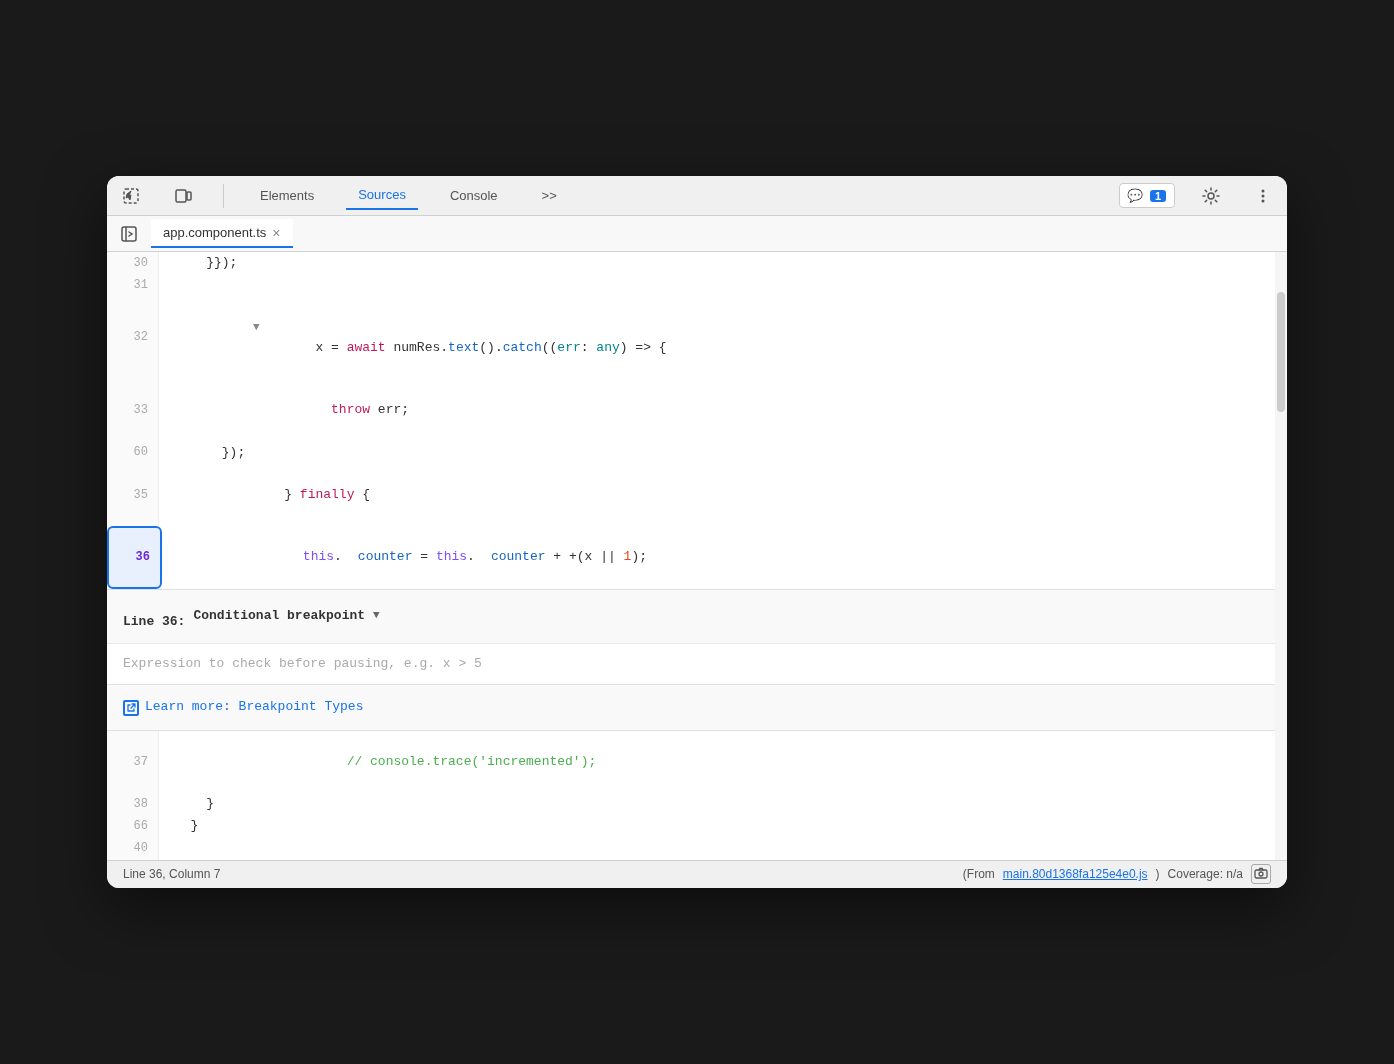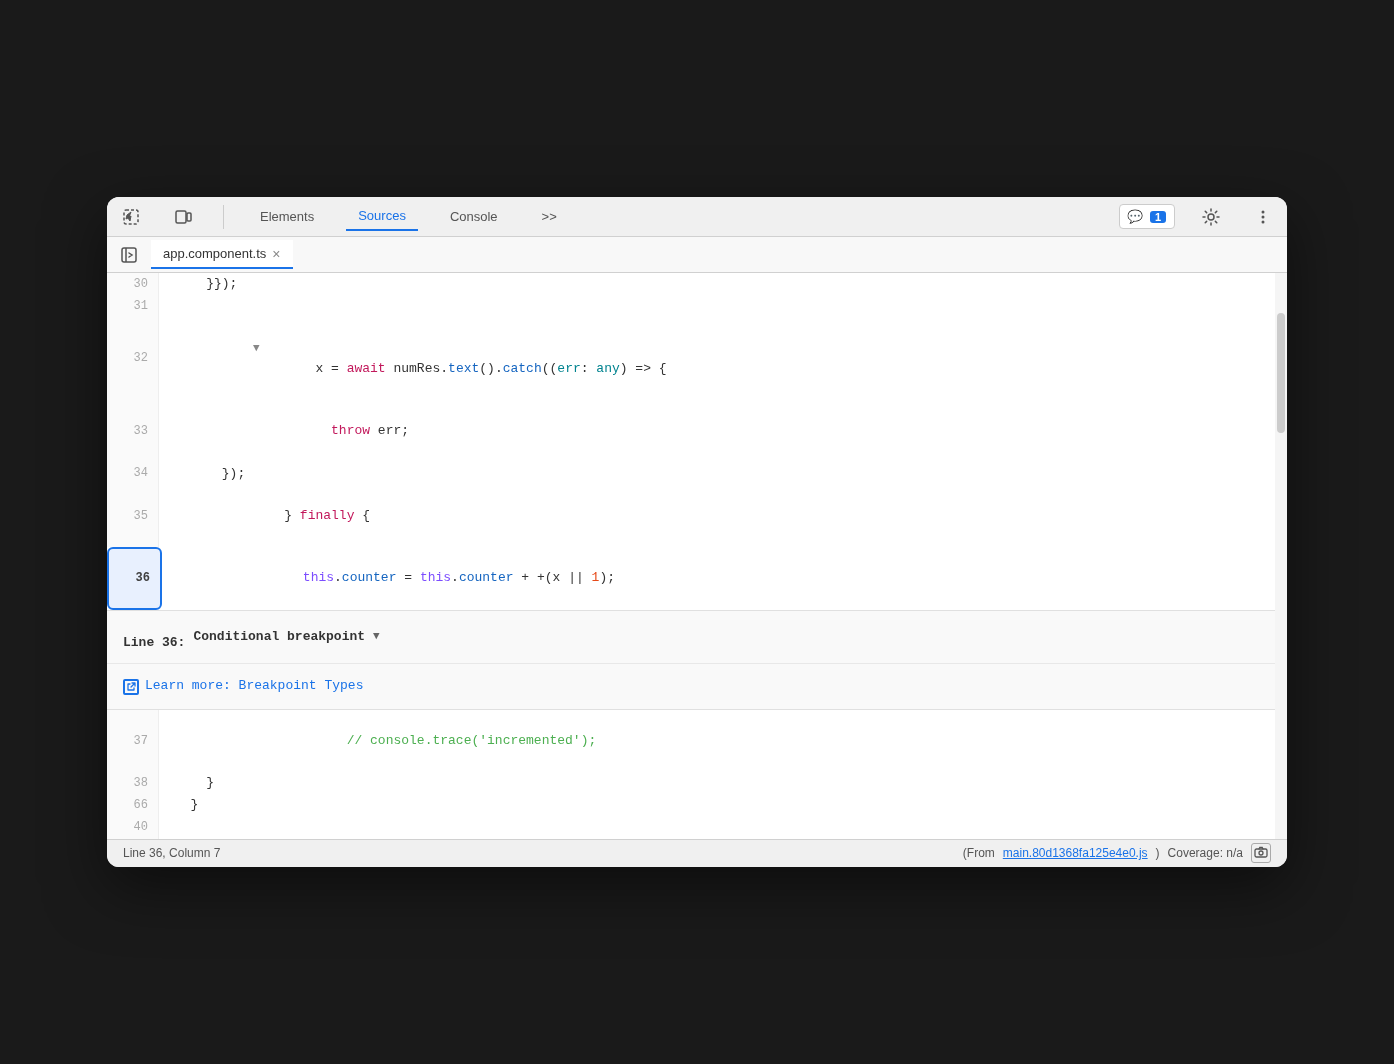--- a/index.html
+++ b/index.html
@@ -227,21 +227,21 @@
     }
 
     
     .kw { color: #c2185b; font-weight: 500; }
     .kw2 { color: #7c4dff; font-weight: 500; }
     .fn { color: #1565c0; }
     .comment { color: #4caf50; }
     .num { color: #e64a19; }
     .type { color: #00838f; }
     .var-name { color: #333; }
-    .prop { color: #1565c0; }
+    .prop { color: #1565c0; margin-left: 16px; }
     .op { color: #333; }
 
     
     .breakpoint-panel {
       background: #f9f9f9;
       border-top: 1px solid #e0e0e0;
       border-bottom: 1px solid #e0e0e0;
     }
 
     .bp-header {
@@ -440,46 +440,49 @@
       </div>
 
       <div class="code-line">
         <div class="line-num">33</div>
         <div class="code-content">
           <span class="var-name">          </span><span class="kw">throw</span><span class="var-name"> err;</span>
         </div>
       </div>
 
       <div class="code-line">
-        <div class="line-num">34</div>
+        <div class="line-num">60</div>
         <div class="code-content"><span class="var-name">      });</span></div>
       </div>
 
       <div class="code-line">
         <div class="line-num">35</div>
         <div class="code-content">
           <span class="var-name">    } </span><span class="kw">finally</span><span class="var-name"> {</span>
         </div>
       </div>
 
       <div class="code-line" style="position:relative;">
-        <div class="line-num highlighted" style="position:relative; z-index:2; color:#404040; font-weight:700; background:#e8f0fe; border:2.5px solid #1a73e8; border-radius:6px; width:55px; min-width:55px;">36</div>
+        <div class="line-num highlighted" style="position:relative; z-index:2; color:#6d28d9; font-weight:700; background:#e8f0fe; border:2.5px solid #1a73e8; border-radius:6px; width:55px; min-width:55px;">36</div>
         <div class="code-content">
           <span class="var-name">      </span><span class="kw2">this</span><span class="var-name">.</span><span class="prop">counter</span><span class="var-name"> = </span><span class="kw2">this</span><span class="var-name">.</span><span class="prop">counter</span><span class="var-name"> + +(</span><span class="var-name">x</span><span class="var-name"> || </span><span class="num">1</span><span class="var-name">);</span>
         </div>
       </div>
 
       <div class="breakpoint-panel">
 
         <div class="bp-header">
           <span class="bp-label">Line 36:</span>
           <span class="bp-type">Conditional breakpoint</span>
           <span class="bp-dropdown-arrow">▼</span>
         </div>
 
+        <div class="bp-input-area">
+          <input class="bp-input" type="text" placeholder="Expression to check before pausing, e.g. x &gt; 5" style="">
+        </div>
 
         <div class="bp-footer">
           <a class="bp-link" href="#">
             <span class="ext-link-icon">
               <svg width="10" height="10" viewBox="0 0 10 10" fill="none">
                 <path d="M6 1h3v3M9 1L5 5M4 2H2v6h6V6" stroke="#1a73e8" stroke-width="1.3" stroke-linecap="round" stroke-linejoin="round"></path>
               </svg>
             </span>
             <span>Learn more: Breakpoint Types</span>
           </a>

